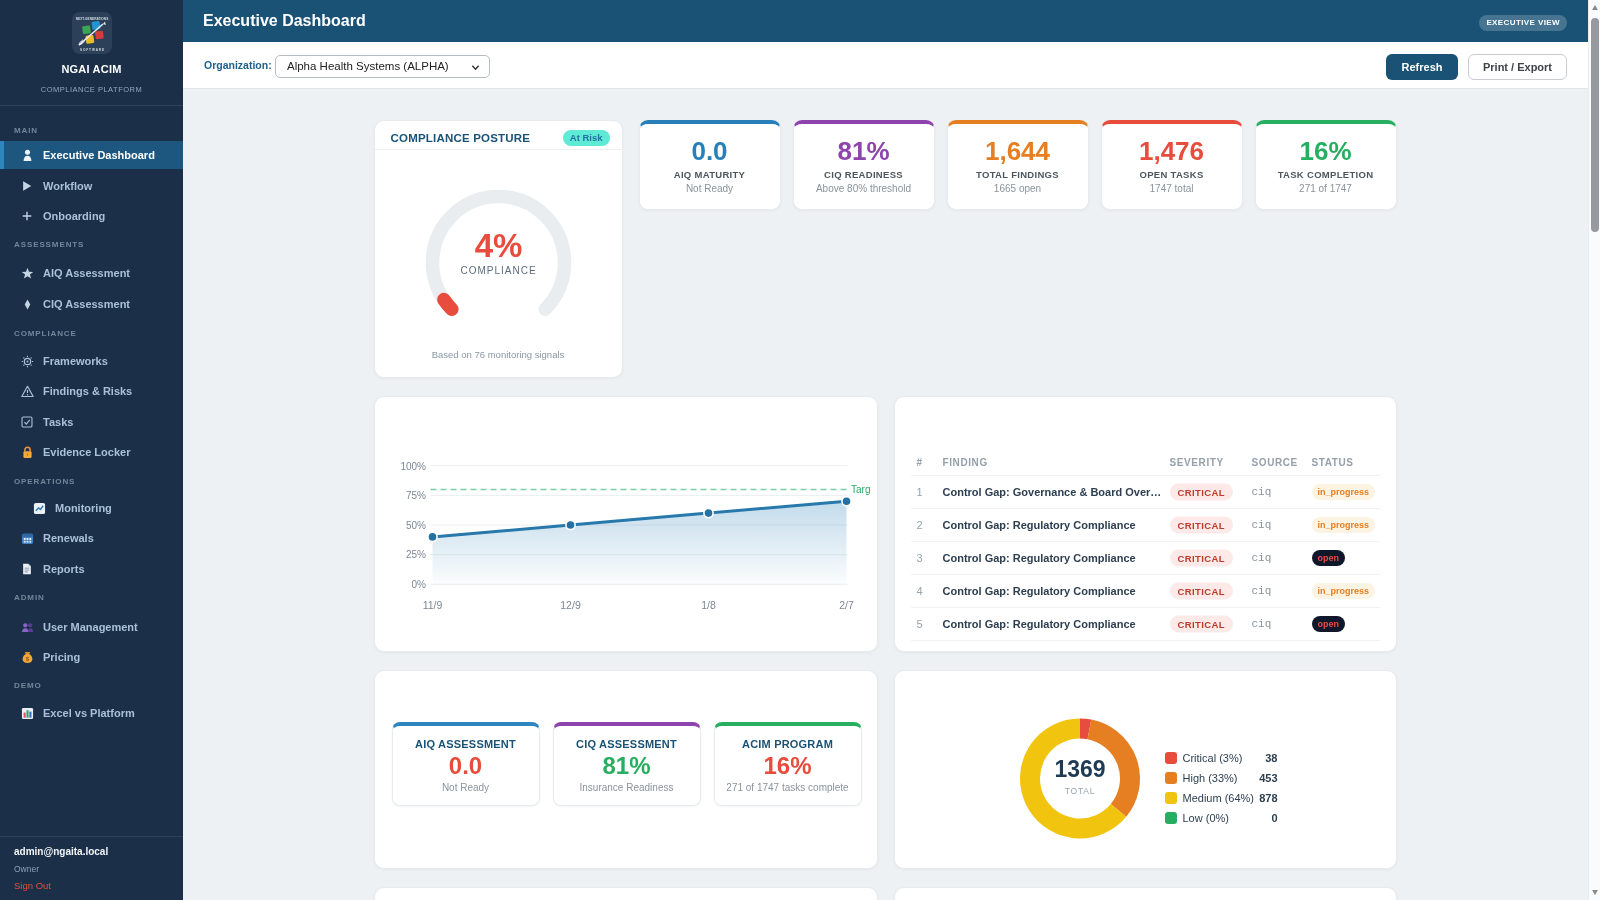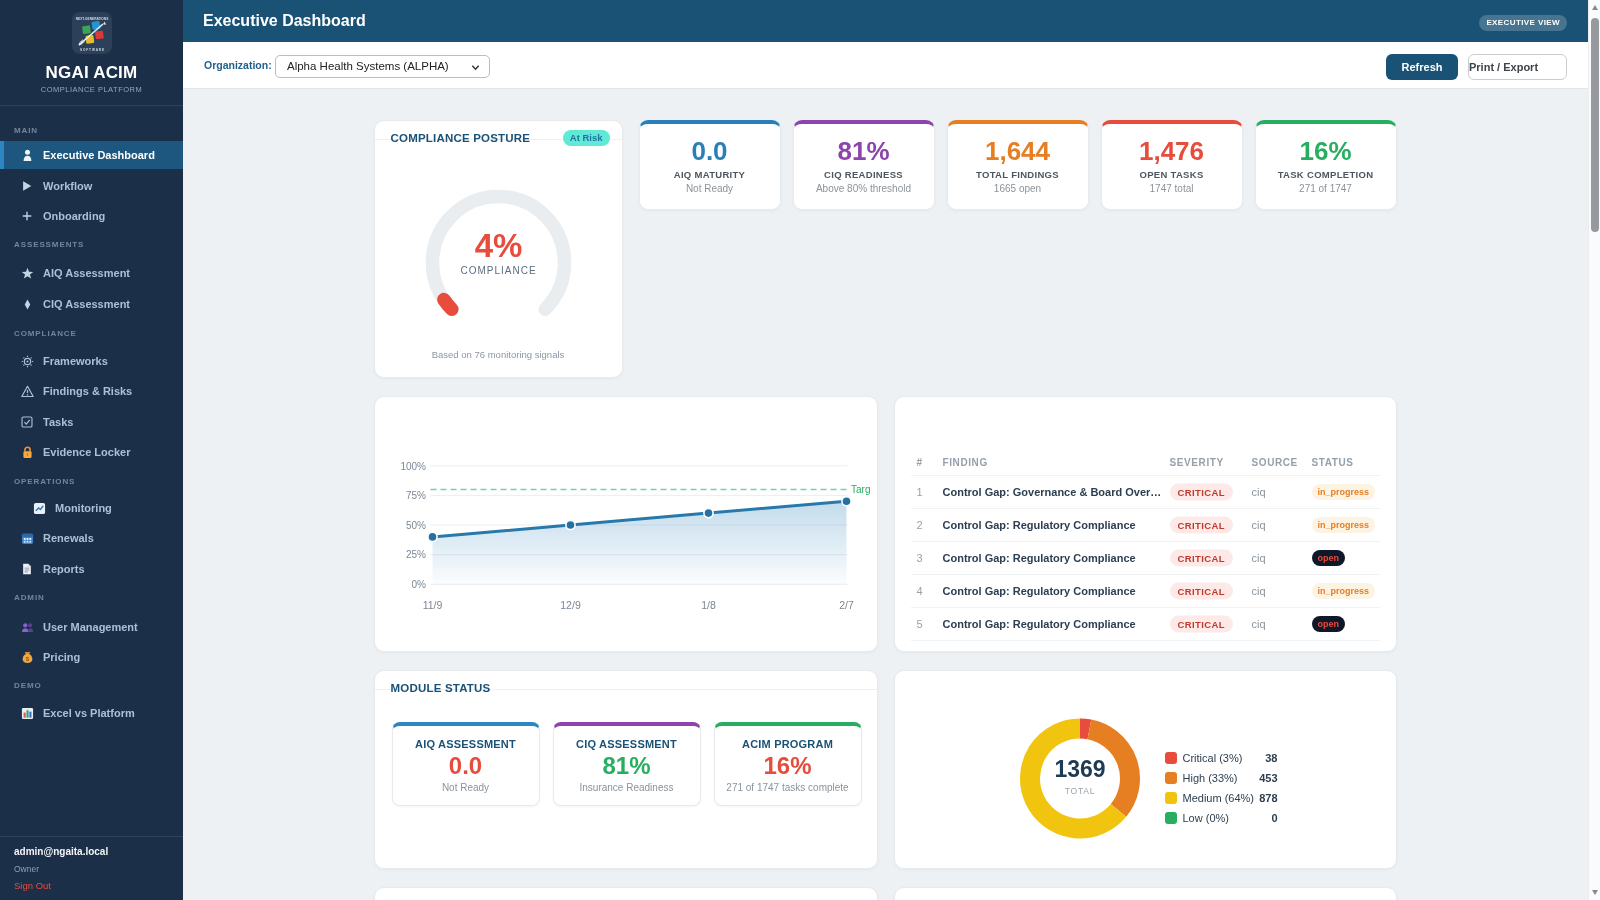--- a/index.html
+++ b/index.html
@@ -1,59 +1,59 @@
 <!DOCTYPE html>
 <html><head>
 <meta charset="utf-8">
 <style>
 * { margin:0; padding:0; box-sizing:border-box; }
 html,body { width:1600px; height:900px; overflow:hidden; font-family:"Liberation Sans", sans-serif; background:#eef1f4; }
 .sidebar { position:absolute; left:0; top:0; width:183px; height:900px; background:#1c2f48; z-index:5; }
 .logo { position:absolute; left:72px; top:12px; width:40px; height:42px; background:#2d4059; border-radius:8px; }
-.brand { position:absolute; left:0; top:63px; width:183px; text-align:center; color:#fff; font-size:17px; font-weight:bold; letter-spacing:0.2px; }
+.brand { position:absolute; left:0; top:63px; width:183px; text-align:center; color:#fff; font-size:11px; font-weight:bold; letter-spacing:0.2px; }
 .brand-sub { position:absolute; left:0; top:85px; width:183px; text-align:center; color:#92a7bc; font-size:7.5px; letter-spacing:0.5px; }
 .sb-div { position:absolute; left:0; top:105px; width:183px; height:1px; background:rgba(255,255,255,0.09); }
 .sec { position:absolute; left:14px; color:#72879b; font-size:8px; font-weight:bold; letter-spacing:0.9px; }
 .nav { position:absolute; left:0; width:183px; height:28px; display:flex; align-items:center; color:#a9c1d6; font-size:11px; font-weight:bold; }
 .nav .ic { width:14px; height:14px; margin-left:20px; margin-right:9px; flex:0 0 14px; display:flex; align-items:center; justify-content:center; }
 .nav.active { background:#1d567e; border-left:4px solid #2e86c1; color:#fff; }
 .nav.active .ic { margin-left:16px; }
 .sb-div2 { position:absolute; left:0; top:836px; width:183px; height:1px; background:rgba(255,255,255,0.09); }
 .sb-email { position:absolute; left:14px; top:846px; color:#f2f5f8; font-size:10px; font-weight:bold; }
 .sb-owner { position:absolute; left:14px; top:864px; color:#8ba0b5; font-size:8.5px; }
 .sb-signout { position:absolute; left:14px; top:880px; color:#e74c3c; font-size:9.5px; }
 .header { position:absolute; left:183px; top:0; width:1417px; height:42px; background:#1a5276; z-index:1; }
 .header h1 { position:absolute; left:20px; top:12px; color:#fff; font-size:16px; font-weight:bold; }
 .hpill { position:absolute; right:33px; top:15px; height:16px; line-height:16px; padding:0 7px; background:rgba(255,255,255,0.2); border-radius:9px; color:#fff; font-size:8px; font-weight:bold; letter-spacing:0.4px; }
 .toolbar { position:absolute; left:183px; top:42px; width:1417px; height:47px; background:#fff; border-bottom:1px solid #e3e6e9; z-index:1; }
 .org-label { position:absolute; left:21px; top:17px; color:#20618c; font-size:10.5px; font-weight:bold; }
 .select { position:absolute; left:92px; top:13px; width:215px; height:23px; border:1px solid #b6bdc4; border-radius:5px; background:#fff; font-size:11.5px; color:#222; line-height:21px; padding-left:11px; }
 .select .chev { position:absolute; right:9px; top:7px; width:9px; height:9px; }
 .btn-refresh { position:absolute; right:142px; top:12px; width:72px; height:26px; background:#1a5276; color:#fff; border-radius:6px; font-size:11px; font-weight:bold; text-align:center; line-height:26px; }
-.btn-print { position:absolute; right:33px; top:12px; width:99px; height:26px; background:#fff; color:#3d4349; border:1px solid #c9cdd2; border-radius:6px; font-size:11px; font-weight:bold; line-height:24px; }
+.btn-print { position:absolute; right:33px; top:12px; width:99px; height:26px; background:#fff; color:#3d4349; border:1px solid #c9cdd2; border-radius:6px; font-size:11px; font-weight:bold; text-align:center; line-height:24px; }
 .content { position:absolute; left:183px; top:89px; width:1405px; height:811px; background:#eef1f4; overflow:hidden; }
 .container { position:relative; width:1024px; margin:31px auto 0 auto; }
 .card { position:absolute; background:#fff; border:1px solid #e8ebee; border-radius:10px; box-shadow:0 1px 3px rgba(25,40,60,0.05); }
-.card-h { height:19px; border-bottom:1px solid #eef0f2; position:relative; }
+.card-h { height:29px; border-bottom:1px solid #eef0f2; position:relative; }
 .card-h .t { position:absolute; left:16px; top:11px; color:#1a5276; font-size:11.5px; font-weight:bold; letter-spacing:0.2px; }
 .card-h .b { position:absolute; right:12px; top:9px; height:16px; line-height:16px; padding:0 7px; background:#5eead4; border-radius:9px; color:#2471a3; font-size:9.5px; font-weight:bold; }
 .kpi { position:absolute; width:142px; height:90px; background:#fff; border:1px solid #e8ebee; border-radius:9px; border-top:4px solid #000; box-shadow:0 1px 3px rgba(25,40,60,0.05); text-align:center; }
 .kpi .num { margin-top:13px; font-size:26px; font-weight:bold; line-height:28px; }
 .kpi .lab { margin-top:4px; font-size:9.5px; font-weight:bold; color:#4d565e; letter-spacing:0.3px; }
 .kpi .sub { margin-top:3px; font-size:10px; color:#8a949c; }
 .gtable { position:absolute; left:0; top:0; width:100%; height:100%; }
 .ghead span { position:absolute; top:0; color:#95a0aa; font-size:10px; font-weight:bold; letter-spacing:0.6px; }
 .ghead { position:absolute; left:0; width:100%; height:18px; }
 .gline { position:absolute; left:16px; right:16px; height:1px; background:#f0f2f4; }
 .grow { position:absolute; left:0; width:100%; height:33px; }
 .grow span { position:absolute; top:50%; transform:translateY(-50%); }
 .gn { left:22px; color:#98a2ab; font-size:11px; }
 .gf { left:48px; color:#2c3e50; font-size:11px; font-weight:bold; max-width:224px; white-space:nowrap; overflow:hidden; text-overflow:ellipsis; }
 .sev { left:275px; background:#fdeae8; color:#c0392b; font-size:9.5px; font-weight:bold; padding:3px 8px; border-radius:10px; letter-spacing:0.4px; }
-.src { left:357px; color:#8a949c; font-size:11px; }
+.src { left:357px; color:#8a949c; font-size:11px;font-family:Liberation Mono, monospace; }
 .st { left:417px; font-size:9px; font-weight:bold; padding:3px 6px; border-radius:9px; }
 .stp { background:#fdf3e3; color:#e67e22; }
 .sto { background:#0f172a; color:#e74c3c; }
 .mod { position:absolute; top:51px; width:148px; height:84px; background:#fff; border:1px solid #e8ebee; border-top:4px solid #000; border-radius:8px; text-align:center; box-shadow:0 1px 2px rgba(25,40,60,0.05); }
 .mt { margin-top:12px; font-size:11px; font-weight:bold; color:#1a5276; letter-spacing:0.2px; }
 .mn { margin-top:3px; font-size:24px; font-weight:bold; line-height:26px; }
 .ms { margin-top:3px; font-size:10px; color:#8a949c; }
 .leg { position:absolute; height:14px; }
 .sw { position:absolute; left:270px; top:1px; width:12px; height:12px; border-radius:3px; }
 .ll { position:absolute; left:288px; top:1px; width:auto; font-size:11px; color:#2c3e50; white-space:nowrap; }
@@ -341,23 +341,20 @@
             <span class="gf">Control Gap: Regulatory Compliance</span>
       <span class="sev">CRITICAL</span>
             <span class="src">ciq</span>
             <span class="st sto">open</span>
     </div>
     <div class="gline" style="top:243px;"></div>
   </div>
 </div>
 
 <div class="card" style="left:0; top:550px; width:504px; height:199px;">
-  <div class="card-h">
-          <span class="t">MODULE STATUS</span>
-        </div>
   <div class="mod" style="left:17px; border-top-color:#2e86c1;">
     <div class="mt">AIQ ASSESSMENT</div>
           <div class="mn" style="color:#e74c3c;">0.0</div>
           <div class="ms">Not Ready</div>
   </div>
   <div class="mod" style="left:178px; border-top-color:#8e44ad;">
     <div class="mt">CIQ ASSESSMENT</div>
           <div class="mn" style="color:#27ae60;">81%</div>
           <div class="ms">Insurance Readiness</div>
   </div>

